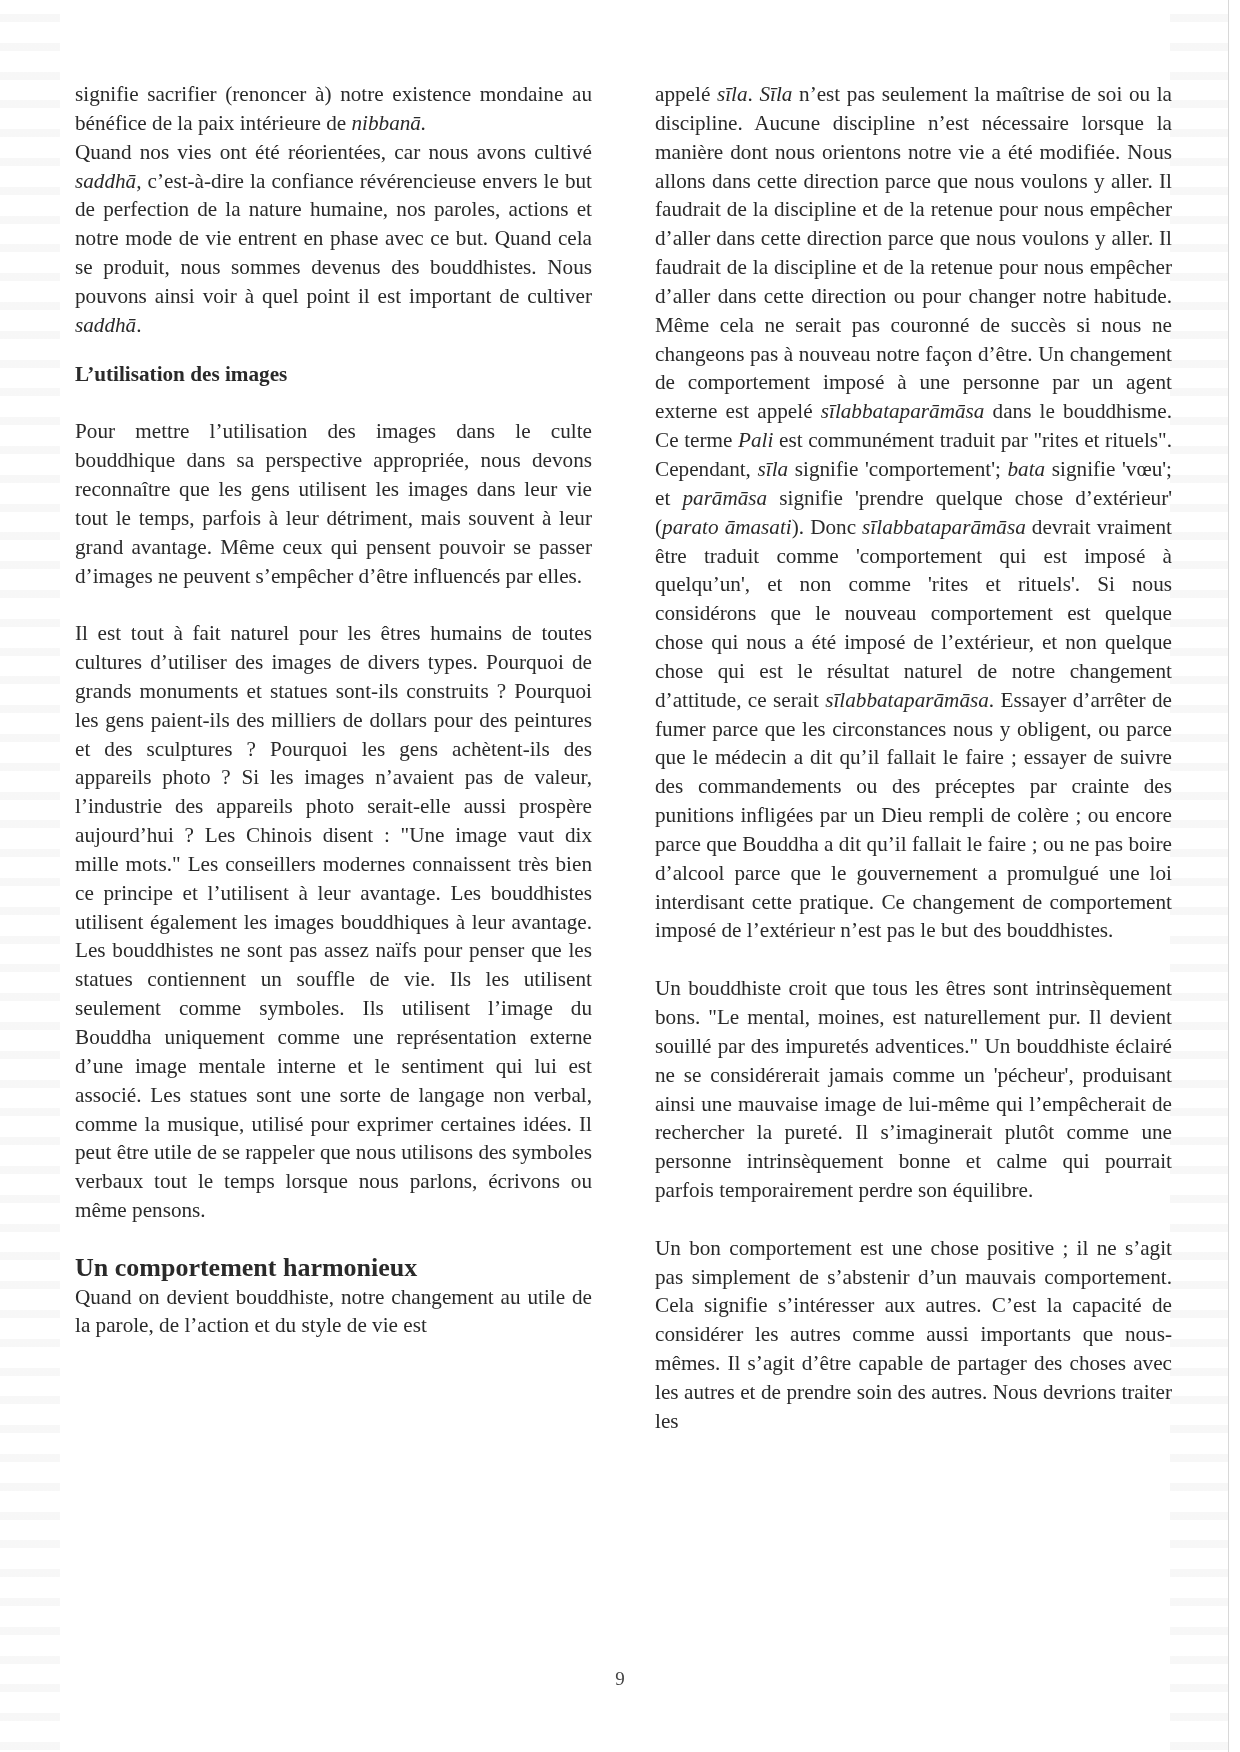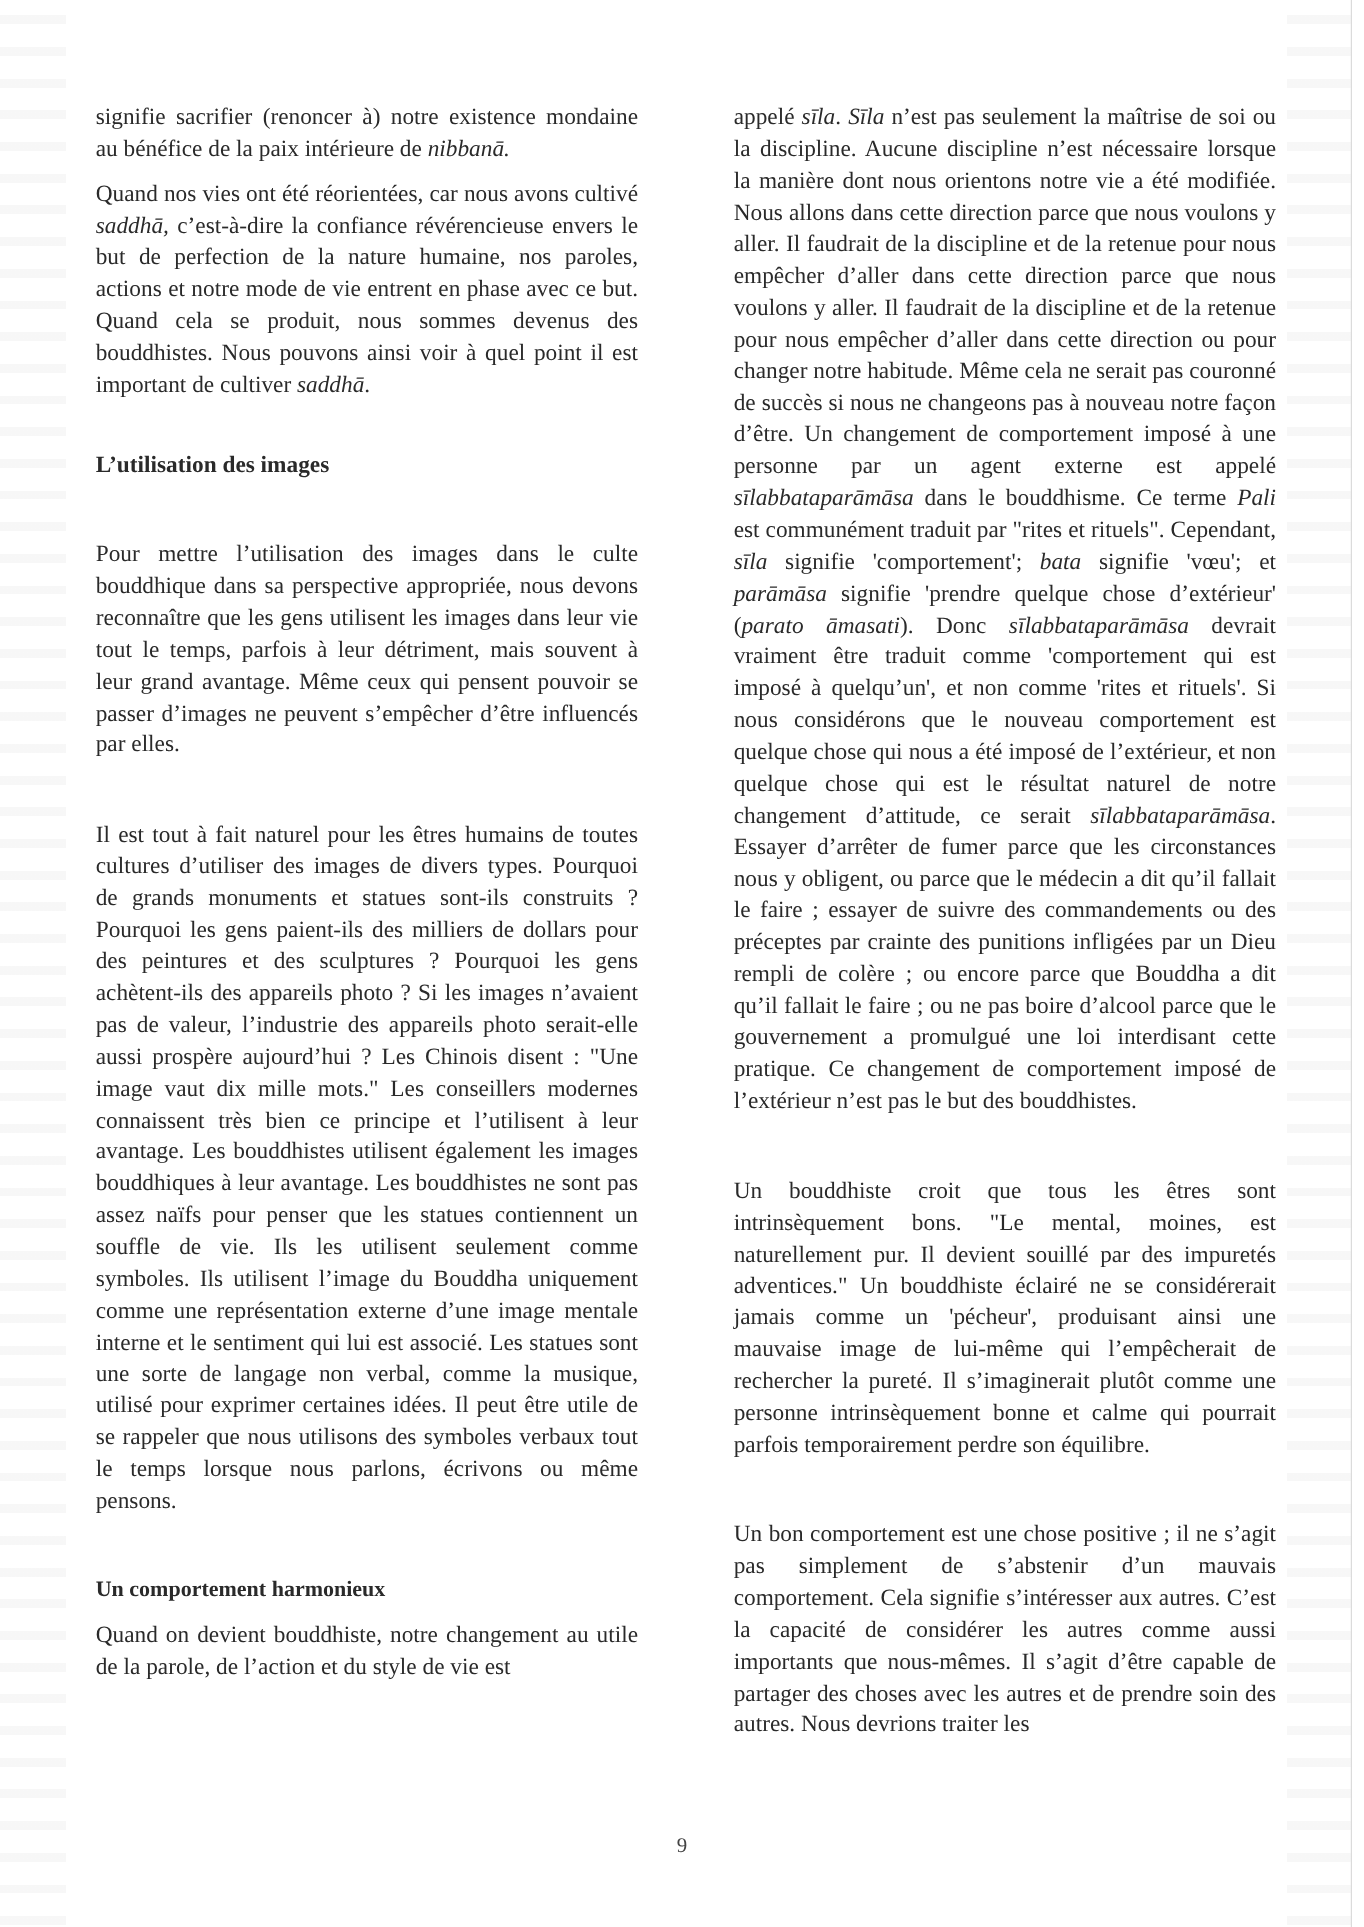--- a/index.html
+++ b/index.html
@@ -39,25 +39,25 @@
       position: absolute;
       top: 80px;
       width: 517px;
       font-size: 21.2px;
       line-height: 28.85px;
       text-align: justify;
       hyphens: none;
     }
     .col-left { left: 75px; }
     .col-right { left: 655px; }
-    .para { margin: 12px; }
+    .para { margin: 0; }
     .gap { height: 28.85px; }
     .gap-small { height: 20px; }
     .heading {
-      margin: 12px;
+      margin: 0;
       font-weight: bold;
       text-align: left;
     }
     .last-line-left { text-align-last: left; }
     i { }
     .page-number {
       position: absolute;
       top: 1668px;
       left: 0;
       width: 1240px;
@@ -80,21 +80,21 @@
   <p class="para last-line-left">
     <span>Quand nos vies ont été réorientées, car nous avons cultivé </span><i>saddhā,</i><span> c’est-à-dire la confiance révérencieuse envers le but de perfection de la nature humaine, nos paroles, actions et notre mode de vie entrent en phase avec ce but. Quand cela se produit, nous sommes devenus des bouddhistes. Nous pouvons ainsi voir à quel point il est important de cultiver </span><i>saddhā</i><span>.</span>
   </p>
   <div class="gap-small"></div>
   <h2 class="para heading" style="font-size:21.2px;">L’utilisation des images</h2>
   <div class="gap"></div>
   <p class="para last-line-left">Pour mettre l’utilisation des images dans le culte bouddhique dans sa perspective appropriée, nous devons reconnaître que les gens utilisent les images dans leur vie tout le temps, parfois à leur détriment, mais souvent à leur grand avantage. Même ceux qui pensent pouvoir se passer d’images ne peuvent s’empêcher d’être influencés par elles.</p>
   <div class="gap"></div>
   <p class="para last-line-left">Il est tout à fait naturel pour les êtres humains de toutes cultures d’utiliser des images de divers types. Pourquoi de grands monuments et statues sont-ils construits ? Pourquoi les gens paient-ils des milliers de dollars pour des peintures et des sculptures ? Pourquoi les gens achètent-ils des appareils photo ? Si les images n’avaient pas de valeur, l’industrie des appareils photo serait-elle aussi prospère aujourd’hui ? Les Chinois disent : "Une image vaut dix mille mots." Les conseillers modernes connaissent très bien ce principe et l’utilisent à leur avantage. Les bouddhistes utilisent également les images bouddhiques à leur avantage. Les bouddhistes ne sont pas assez naïfs pour penser que les statues contiennent un souffle de vie. Ils les utilisent seulement comme symboles. Ils utilisent l’image du Bouddha uniquement comme une représentation externe d’une image mentale interne et le sentiment qui lui est associé. Les statues sont une sorte de langage non verbal, comme la musique, utilisé pour exprimer certaines idées. Il peut être utile de se rappeler que nous utilisons des symboles verbaux tout le temps lorsque nous parlons, écrivons ou même pensons.</p>
   <div class="gap"></div>
-  <h2 class="para heading" style="font-size:20px;">Un comportement harmonieux</h2>
+  <h2 class="para heading" style="font-size:26px;">Un comportement harmonieux</h2>
   <p class="para">Quand on devient bouddhiste, notre changement au utile de la parole, de l’action et du style de vie est</p>
 </div>
 
 <div class="column col-right">
   <p class="para last-line-left">
     <span>appelé </span><i>sīla</i><span>. </span><i>Sīla</i><span> n’est pas seulement la maîtrise de soi ou la discipline. Aucune discipline n’est nécessaire lorsque la manière dont nous orientons notre vie a été modifiée. Nous allons dans cette direction parce que nous voulons y aller. Il faudrait de la discipline et de la retenue pour nous empêcher d’aller dans cette direction parce que nous voulons y aller. Il faudrait de la discipline et de la retenue pour nous empêcher d’aller dans cette direction ou pour changer notre habitude. Même cela ne serait pas couronné de succès si nous ne changeons pas à nouveau notre façon d’être. Un changement de comportement imposé à une personne par un agent externe est appelé </span><i>sīlabbataparāmāsa</i><span> dans le bouddhisme. Ce terme </span><i>Pali</i><span> est communément traduit par "rites et rituels". Cependant, </span><i>sīla</i><span> signifie 'comportement'; </span><i>bata</i><span> signifie 'vœu'; et </span><i>parāmāsa</i><span> signifie 'prendre quelque chose d’extérieur' (</span><i>parato āmasati</i><span>). Donc </span><i>sīlabbataparāmāsa</i><span> devrait vraiment être traduit comme 'comportement qui est imposé à quelqu’un', et non comme 'rites et rituels'. Si nous considérons que le nouveau comportement est quelque chose qui nous a été imposé de l’extérieur, et non quelque chose qui est le résultat naturel de notre changement d’attitude, ce serait </span><i>sīlabbataparāmāsa</i><span>. Essayer d’arrêter de fumer parce que les circonstances nous y obligent, ou parce que le médecin a dit qu’il fallait le faire ; essayer de suivre des commandements ou des préceptes par crainte des punitions infligées par un Dieu rempli de colère ; ou encore parce que Bouddha a dit qu’il fallait le faire ; ou ne pas boire d’alcool parce que le gouvernement a promulgué une loi interdisant cette pratique. Ce changement de comportement imposé de l’extérieur n’est pas le but des bouddhistes.</span>
   </p>
   <div class="gap"></div>
   <p class="para last-line-left">Un bouddhiste croit que tous les êtres sont intrinsèquement bons. "Le mental, moines, est naturellement pur. Il devient souillé par des impuretés adventices." Un bouddhiste éclairé ne se considérerait jamais comme un 'pécheur', produisant ainsi une mauvaise image de lui-même qui l’empêcherait de rechercher la pureté. Il s’imaginerait plutôt comme une personne intrinsèquement bonne et calme qui pourrait parfois temporairement perdre son équilibre.</p>
   <div class="gap"></div>

